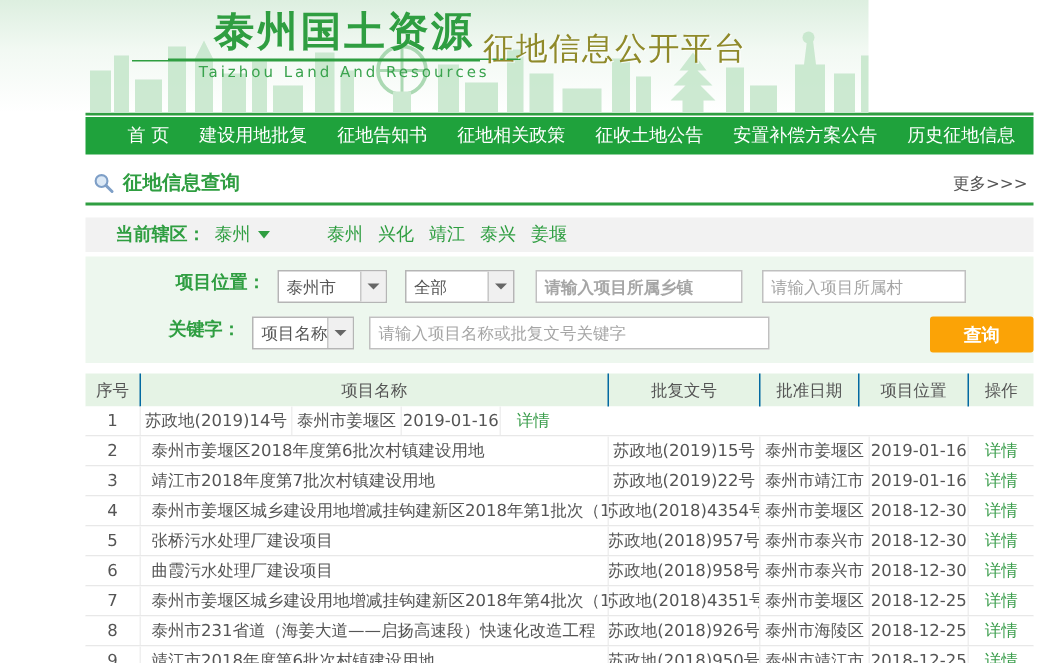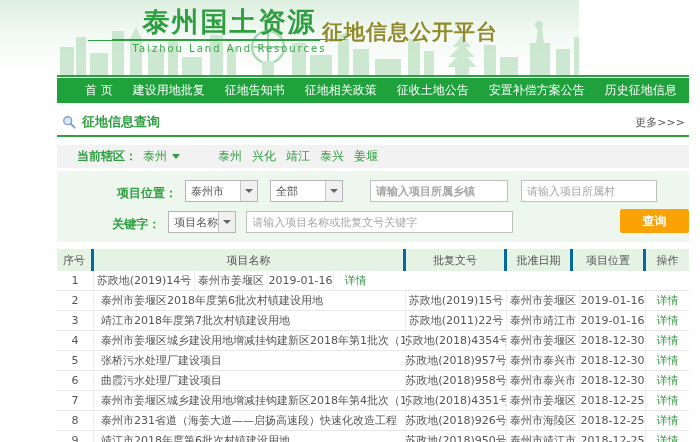--- a/index.html
+++ b/index.html
@@ -8,21 +8,21 @@
 
   
   .banner { position:relative; width:579px; height:75px;
     background:linear-gradient(180deg,#ddefe0 0%,#f2f9f3 45%,#ffffff 100%); overflow:hidden; }
   .skyline { position:absolute; left:60px; bottom:0; }
   .logo-block { position:absolute; left:112px; top:7px; width:235px; text-align:center; }
   .site-name { font-size:27px; font-weight:bold; color:#2f9e41; letter-spacing:2px; line-height:30px; }
   .site-underline { height:1px; background:#2f9e41; margin-top:2px; }
   .site-name-en { font-size:10px; color:#3aa34e; letter-spacing:2px; margin-top:3px; }
   .logo-line-ext { position:absolute; left:88px; top:40px; width:232px; height:1px; background:#2f9e41; }
-  .platform-name { position:absolute; left:322px; top:18px; font-size:21px; font-weight:bold;
+  .platform-name { position:absolute; left:322px; top:18px; font-size:21px; font-weight:normal;
     color:#8f8a2a; letter-spacing:1px; text-shadow:1px 1px 0 rgba(255,255,255,.7); }
 
   .rule { margin-left:57px; width:632px; height:2px; background:#2f9e41; }
 
   
   .nav { margin:1px 0 6px 57px; width:632px; height:25px; background:#1fa23c;
     display:flex; align-items:center; padding-left:18px; }
   .nav a { color:#ffffff; font-size:12px; text-decoration:none; padding:0 10px; white-space:nowrap; }
 
   
@@ -37,48 +37,48 @@
   .region-bar { margin-top:8px; height:23px; background:#f2f2f2;
     display:flex; align-items:center; font-size:12px; }
   .region-label { color:#2f9e41; font-weight:bold; margin-left:20px; }
   .region-current { color:#2f9e41; margin-left:6px; cursor:pointer; display:flex; align-items:center; }
   .caret-down { width:0; height:0; border-left:4px solid transparent; border-right:4px solid transparent;
     border-top:5px solid #2f9e41; margin-left:5px; }
   .region-links { margin-left:38px; display:flex; }
   .region-links a { color:#2f9e41; text-decoration:none; margin-right:10px; }
 
   .form-area { margin-top:3px; background:#edf7ee; padding:7px 0 9px 0; }
-  .form-row { display:flex; align-items:flex-end; height:22px; margin-top:2px; }
+  .form-row { display:flex; align-items:flex-start; height:22px; margin-top:2px; }
   .form-row + .form-row { margin-top:9px; }
   .form-label { width:128px; text-align:right; font-size:12px; font-weight:bold; color:#2f9e41; padding-right:8px; }
   .sel { display:flex; align-items:center; background:#fff; border:1px solid #b5b5b5;
     height:22px; font-size:11px; color:#555; cursor:pointer; }
   .sel-value { flex:1; padding-left:5px; white-space:nowrap; overflow:hidden; }
   .sel-btn { width:17px; height:100%; background:#f0f0f0; border-left:1px solid #c8c8c8;
     display:flex; align-items:center; justify-content:center; }
   .sel-btn .caret { width:0; height:0; border-left:4px solid transparent; border-right:4px solid transparent;
     border-top:4px solid #666; }
   .txt { height:22px; border:1px solid #c0c0c0; background:#fff; font-size:11px; color:#555;
     padding:0 5px; font-family:"DejaVu Sans","Liberation Sans",sans-serif; }
   .txt::placeholder { color:#a6a6a6; }
   .w-sel1 { width:73px; margin-right:12px; }
-  .w-sel2 { width:73px; margin-right:27px; }
+  .w-sel2 { width:73px; margin-right:14px; }
   .w-town { width:138px; margin-right:13px;font-weight:bold; }
   .w-village { width:136px; }
   .w-keysel { width:68px; margin-right:10px; }
   .w-keyword { width:308px; }
   .search-button { margin-left:107px; width:80px; height:24px; background:#fba306; border:none;
     border-radius:2px; color:#fff; font-size:12px; font-weight:bold; cursor:pointer;
     font-family:"DejaVu Sans","Liberation Sans",sans-serif; }
 
   
   .table { margin-top:7px; width:632px; font-size:11px; }
   .tr { display:flex; height:20px; align-items:center; border-bottom:1px solid #e8e8e8; background:#fff; }
   .thead { height:22px; background:#e5f3e5; color:#2f9e41; border-bottom:none; }
-  .thead .td { border-right:3px solid #0369a1; }
+  .thead .td { border-right:1px solid #0369a1; }
   .td { height:100%; display:flex; align-items:center; justify-content:center;
     overflow:hidden; white-space:nowrap; color:#555; border-right:1px solid #efefef; }
   .td:last-child { border-right:none; }
   .c-no   { width:37px; }
   .c-name { width:312px; justify-content:flex-start; padding-left:7px; }
   .c-doc  { width:101px; }
   .c-loc  { width:73px; }
   .c-date { width:66px; }
   .c-op   { width:43px; }
   .thead .c-name { justify-content:center; padding-left:0; }
@@ -228,21 +228,21 @@
       <div class="td c-doc">苏政地(2019)15号</div>
       <div class="td c-loc">泰州市姜堰区</div>
       <div class="td c-date">2019-01-16</div>
       <div class="td c-op">
           <a href="#" class="detail-link">详情</a>
         </div>
     </div>
     <div class="tr">
       <div class="td c-no">3</div>
       <div class="td c-name">靖江市2018年度第7批次村镇建设用地</div>
-      <div class="td c-doc">苏政地(2011)22号</div>
+      <div class="td c-doc">苏政地(2019)22号</div>
       <div class="td c-loc">泰州市靖江市</div>
       <div class="td c-date">2019-01-16</div>
       <div class="td c-op">
           <a href="#" class="detail-link">详情</a>
         </div>
     </div>
     <div class="tr">
       <div class="td c-no">4</div>
       <div class="td c-name">泰州市姜堰区城乡建设用地增减挂钩建新区2018年第1批次（15挂2）建设用地</div>
       <div class="td c-doc">苏政地(2018)4354号</div>

